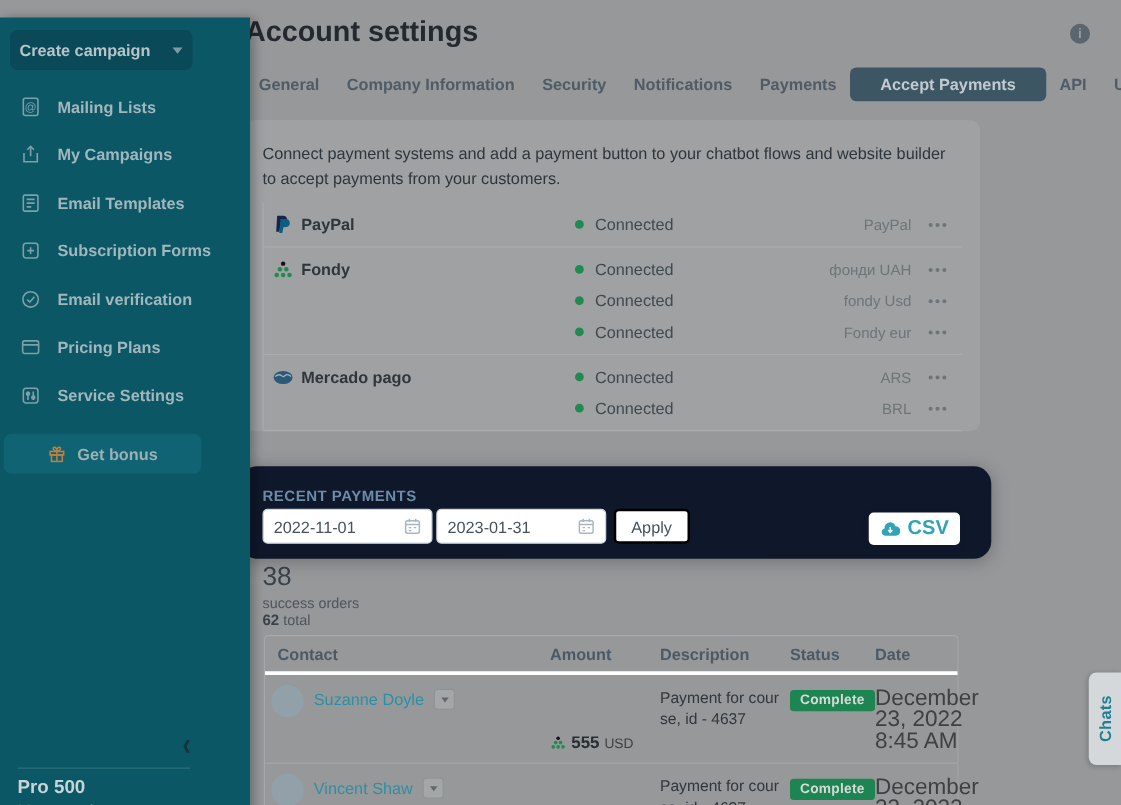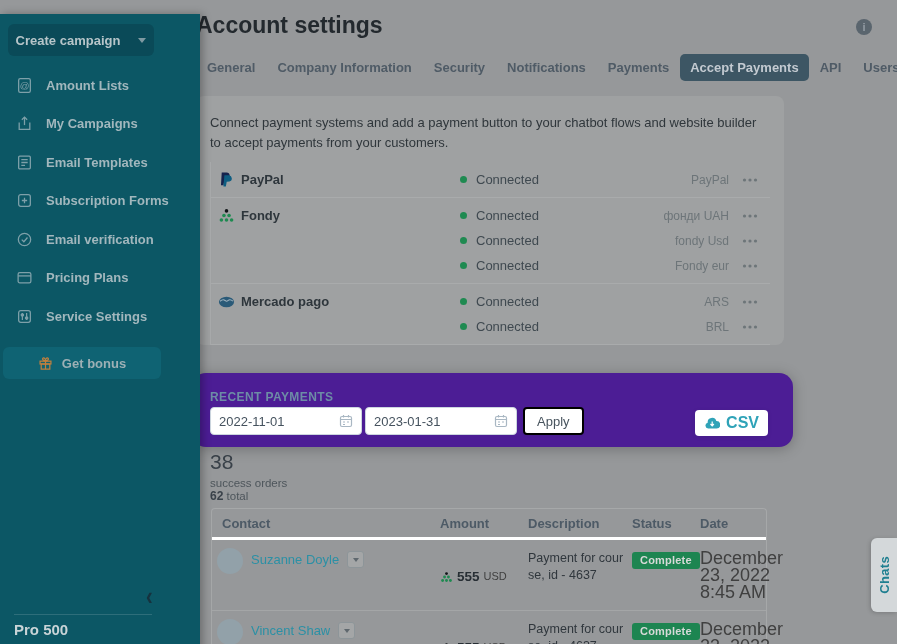--- a/index.html
+++ b/index.html
@@ -21,41 +21,41 @@
   .plan-divider { position:absolute; left:14px; top:600px; width:138px; height:1px; background:rgba(255,255,255,.14); }
   .plan-name { position:absolute; left:14px; top:607px; color:#c9d4d7; font-size:15px; font-weight:700; }
   .plan-manage { position:absolute; left:14px; top:627px; color:#7e99a1; font-size:13px; cursor:pointer; text-decoration:none; }
 
   
   .main { position:absolute; left:169px; top:0; right:0; height:100%; }
   .page-title { position:absolute; left:27px; top:12px; font-size:23px; font-weight:700; color:#23292e; }
   .info-icon { position:absolute; left:687px; top:19px; width:16px; height:16px; border-radius:50%; background:#5a656e; color:#939da4; font-size:11px; font-weight:700; display:flex; align-items:center; justify-content:center; cursor:pointer; }
   .tabs { position:absolute; left:27px; top:54px; display:flex; align-items:center; height:27px; }
   .tab { border:none; background:transparent; font-family:inherit; font-size:13px; font-weight:700; color:#4f5b66; padding:0 11px; height:27px; cursor:pointer; border-radius:5px; white-space:nowrap; }
-  .tab.active { background:#3d5664; color:#c3cad1; padding:0 10px; }
+  .tab.active { background:#3d5664; color:#c3cad1; padding:0 24px; }
 
   
   .pay-card { position:absolute; left:27px; top:96px; width:588px; height:249px; background:#9fa1a2; border-radius:8px; }
   .pay-desc { padding:17px 16px 9px 14px; font-size:13px; line-height:1.55; color:#2f363b; }
   .pay-list { margin:0 14px; border-left:1px solid #a9abac; }
   .pgroup { display:flex; padding:5px 0; border-bottom:1px solid #a9abac; }
   .pg-left { width:249px; display:flex; align-items:center; gap:6px; padding-left:7px; height:25px; flex:none; }
   .pg-name { font-size:13px; font-weight:700; color:#2e363c; }
   .pg-rows { flex:1; }
   .conn-row { height:25px; display:flex; align-items:center; }
   .dot { width:7px; height:7px; border-radius:50%; background:#1f8a51; flex:none; }
   .conn-status { margin-left:9px; font-size:13px; color:#3f4950; }
   .conn-label { margin-left:auto; font-size:12px; color:#6d7579; }
   .dots-btn { margin-left:13px; margin-right:12px; cursor:pointer; display:inline-flex; }
 
   
-  .spotlight { position:absolute; left:23px; top:373px; width:601px; height:74px; background:#4c1d95; border-radius:14px; box-shadow:0 2px 14px rgba(0,0,0,.25); z-index:3;padding-left:24px; }
+  .spotlight { position:absolute; left:23px; top:373px; width:601px; height:74px; background:#0f172a; border-radius:14px; box-shadow:0 2px 14px rgba(0,0,0,.25); z-index:3;padding-left:24px; }
   .rp-heading { position:absolute; left:18px; top:17px; font-size:12px; font-weight:700; letter-spacing:.4px; color:#6d8ca6; }
   .rp-filter { position:absolute; left:18px; top:34px; display:flex; align-items:center; }
-  .date-wrap { width:152px; height:28px; border:1px solid #ccd6df; border-radius:4px; background:#fff; display:flex; align-items:center; padding:0 8px; margin-right:3px; }
+  .date-wrap { width:136px; height:28px; border:1px solid #ccd6df; border-radius:4px; background:#fff; display:flex; align-items:center; padding:0 8px; margin-right:3px; }
   .date-wrap input { border:none; outline:none; width:95px; font-family:inherit; font-size:13px; color:#45525e; background:transparent; }
   .cal-icon { margin-left:auto; display:inline-flex; }
   .apply-btn { height:28px; border:2px solid #000000; border-radius:4px; background:#fff; padding:0 12px; font-family:inherit; font-size:13px; color:#47535d; cursor:pointer; box-shadow:0 1px 2px rgba(31,45,61,.08); margin-left:3px; }
   .csv-btn { position:absolute; right:25px; top:37px; display:flex; align-items:center; gap:6px; background:#fff; border:none; border-radius:4px; padding:4px 9px; cursor:pointer; box-shadow:0 1px 4px rgba(31,45,61,.14); color:#2fa3b8; font-family:inherit; font-size:16px; font-weight:700; }
 
   
   .stat-big { position:absolute; left:41px; top:450px; font-size:21px; color:#3a424a; }
   .stat-sub { position:absolute; left:41px; top:477px; font-size:11.5px; color:#4d555b; }
   .stat-total { position:absolute; left:41px; top:489px; font-size:11.5px; color:#4d555b; }
   .stat-total b { color:#3a424a; font-size:12px;text-align:right; }
@@ -65,21 +65,21 @@
   .o-head, .o-row { display:grid; grid-template-columns:228px 88px 104px 68px 1fr; }
   .o-head { height:31px; align-items:center; border-bottom:3px solid #ffffff; }
   .o-head span { font-size:13px; font-weight:700; color:#4d5a66; }
   .o-head span:first-child { padding-left:10px; }
   .o-row { border-bottom:1px solid #a4a6a7; padding:8px 0 9px 0; min-height:59px; }
   .c-contact { display:flex; align-items:flex-start; padding-left:5px; }
   .avatar { width:26px; height:26px; border-radius:50%; background:#92a1a9; flex:none; }
   .c-name { margin:4px 0 0 8px; font-size:13px; color:#2b90a5; cursor:pointer; text-decoration:none; }
   .c-dd { margin:3px 0 0 8px; width:17px; height:17px; border:1px solid #8d9599; border-radius:3px; background:#a4a6a7; cursor:pointer; display:inline-flex; align-items:center; justify-content:center; padding:0; }
   .c-dd i { width:0; height:0; border-left:3.5px solid transparent; border-right:3.5px solid transparent; border-top:4px solid #5f686e; }
-  .c-amount { display:flex; align-items:center; gap:4px; padding-top:3px; }
+  .c-amount { display:flex; align-items:flex-end; gap:4px; padding-top:3px; }
   .c-amount b { font-size:13.5px; color:#272e34; }
   .c-amount .cur { font-size:11px; color:#404040; }
   .c-desc { font-size:12.5px; color:#30373d; line-height:17px; word-break:break-all; width:96px; padding-top:2px; }
   .c-status { padding-top:2px; }
   .badge { display:inline-block; padding:2px 8px 3px; border-radius:3px; background:#1d8551; color:#d7dad8; font-size:11px; font-weight:700; letter-spacing:.2px; }
   .c-date { font-size:18px; color:#404040; line-height:17px; width:78px; padding-top:2px; }
 
   
   .chats-tab { position:absolute; right:0; top:538px; width:26px; height:74px; background:#d4d8da; border-radius:6px 0 0 6px; display:flex; align-items:center; justify-content:center; cursor:pointer; z-index:6; box-shadow:-1px 1px 4px rgba(0,0,0,.18); }
   .chats-tab span { writing-mode:vertical-rl; transform:rotate(180deg); color:#1f7f90; font-size:13px; font-weight:700; letter-spacing:.3px; }
@@ -96,21 +96,21 @@
     </button>
 
     <nav class="side-items">
       <div class="side-item">
         <span class="sicon">
           <svg width="17" height="17" viewBox="0 0 16 16">
               <rect x="2.5" y="1.5" width="11" height="13" rx="1.5" fill="none" stroke="#7ea0a9" stroke-width="1.2"></rect>
               <text x="8" y="11" font-size="9" fill="#7ea0a9" text-anchor="middle" font-family="Liberation Sans">@</text>
             </svg>
         </span>
-        <span class="slabel">Amount Lists</span>
+        <span class="slabel">Mailing Lists</span>
       </div>
       <div class="side-item">
         <span class="sicon">
           <svg width="17" height="17" viewBox="0 0 16 16" fill="none" stroke="#7ea0a9" stroke-width="1.2">
               <path d="M3 7v6.5h10V7"></path>
               <path d="M8 9.5V2"></path>
               <path d="M5.5 4.5L8 2l2.5 2.5"></path>
             </svg>
         </span>
         <span class="slabel">My Campaigns</span>

